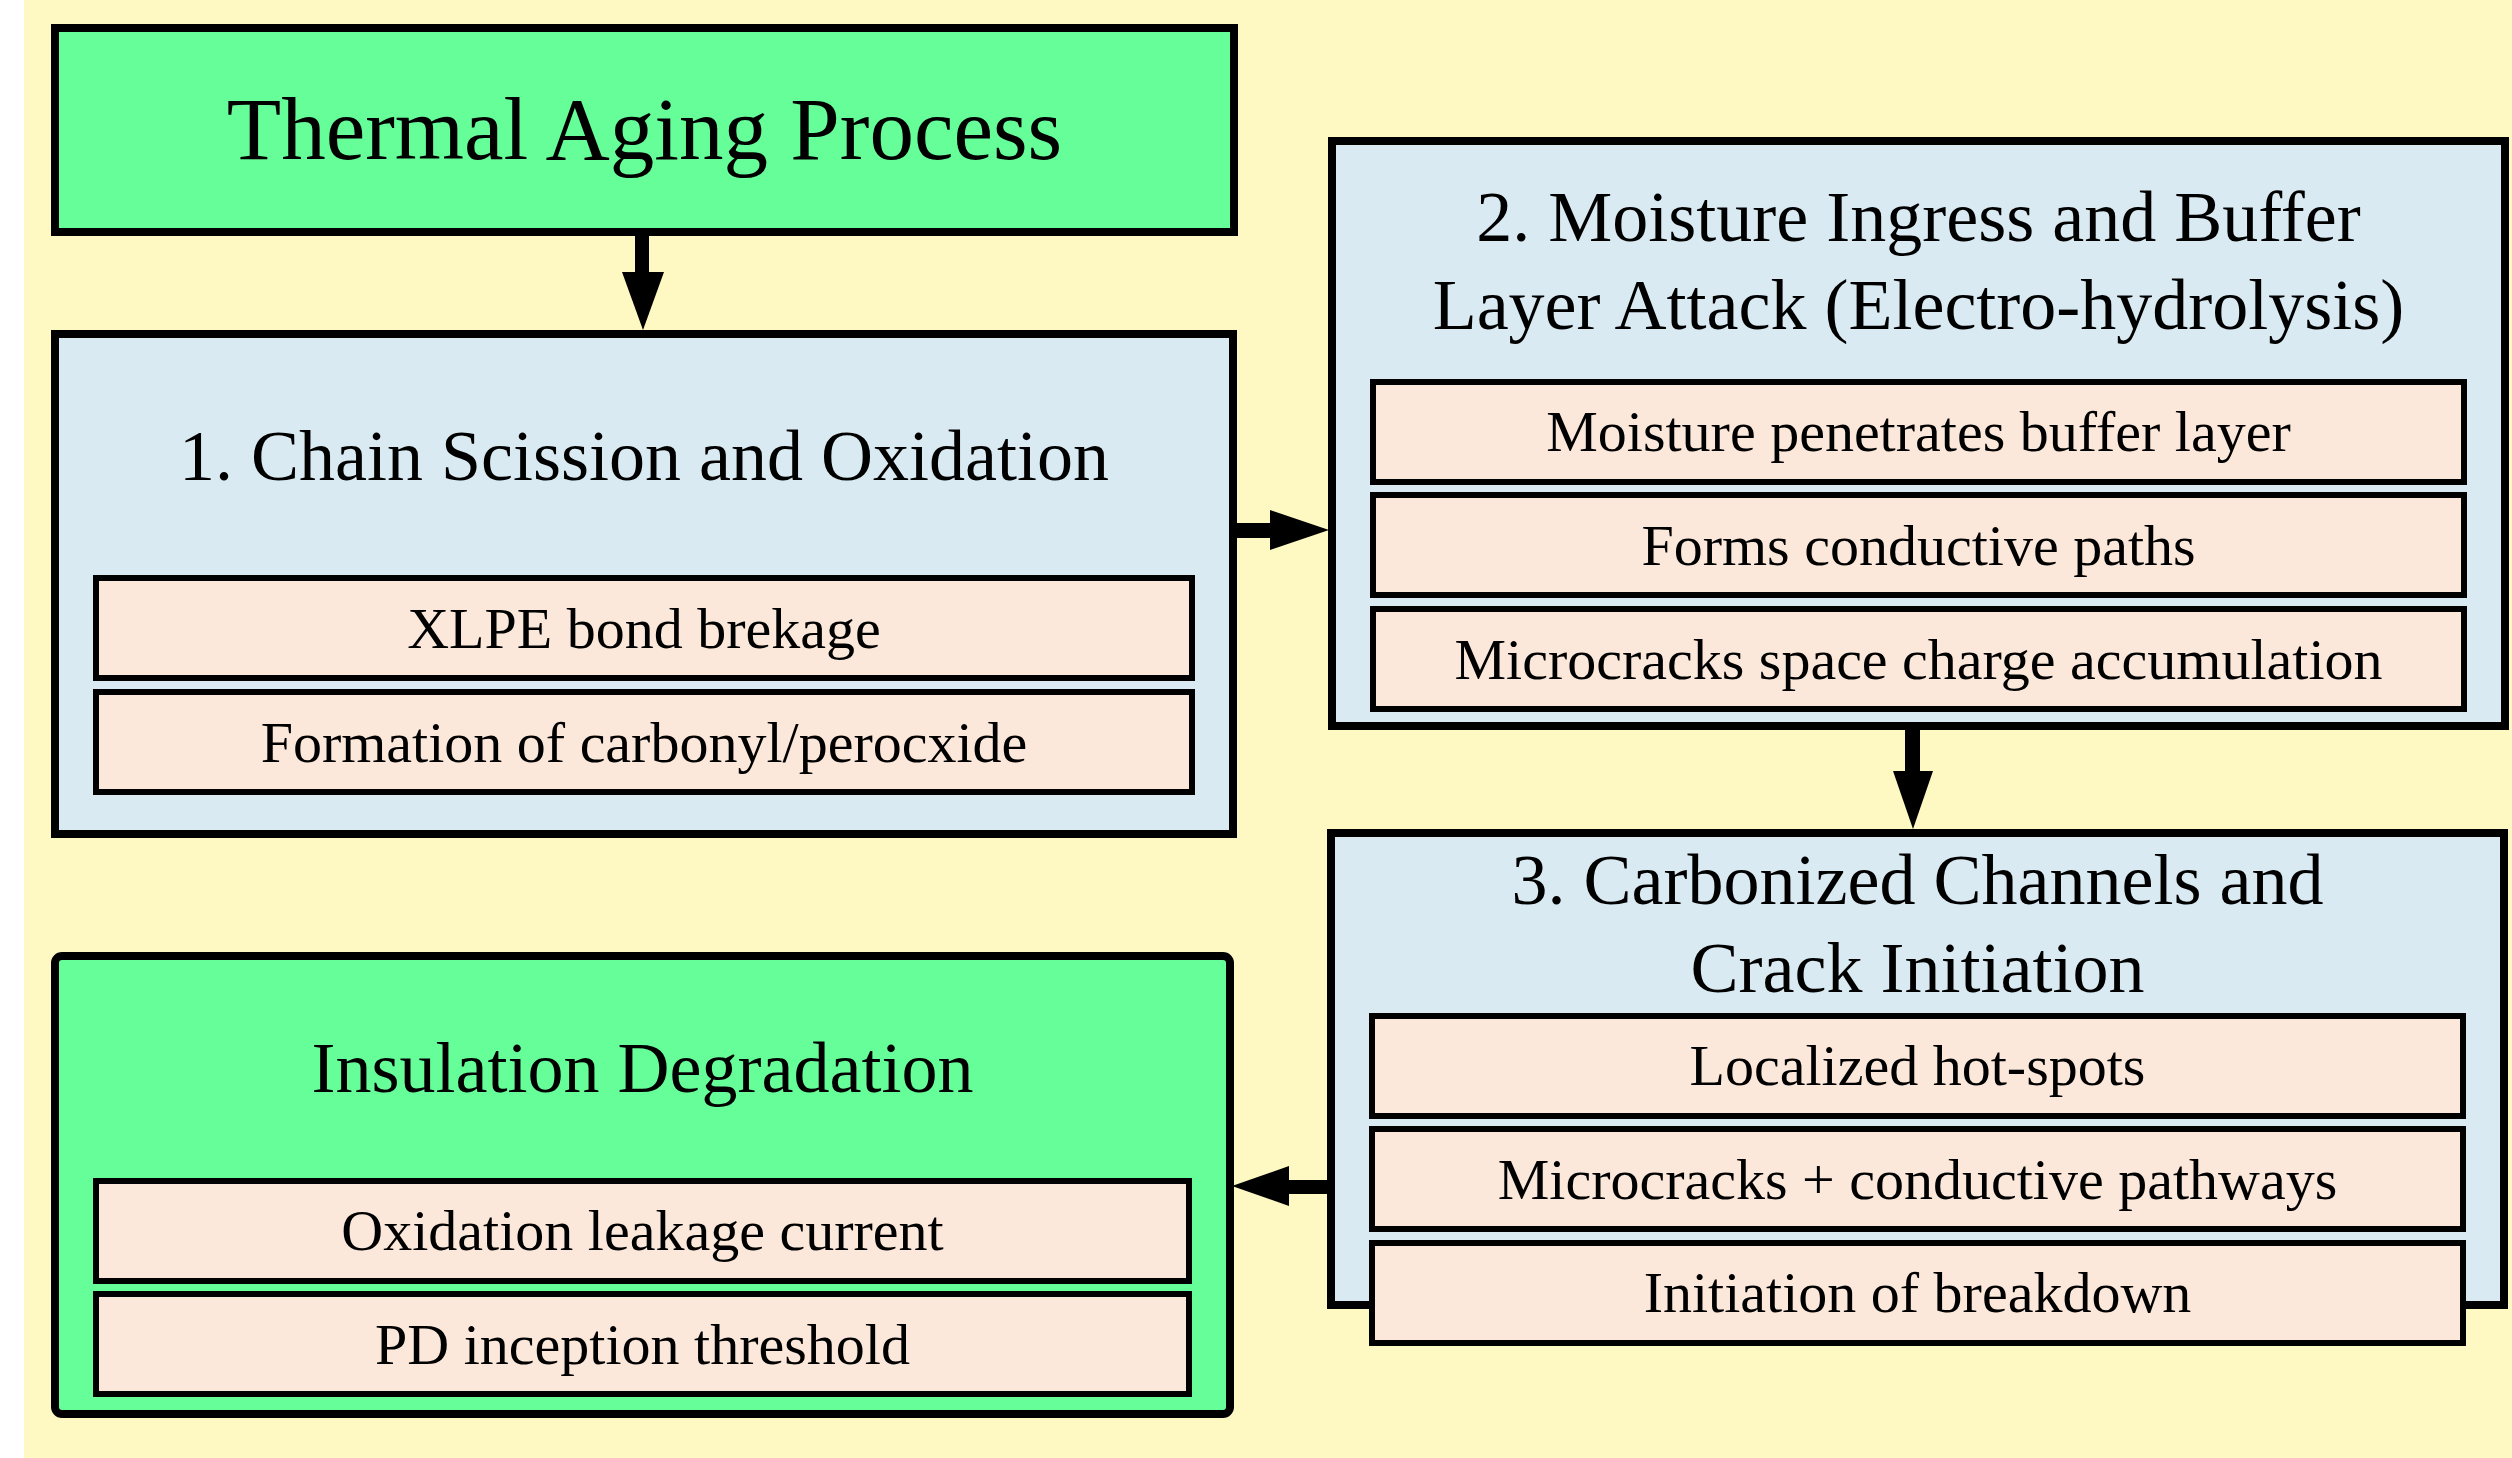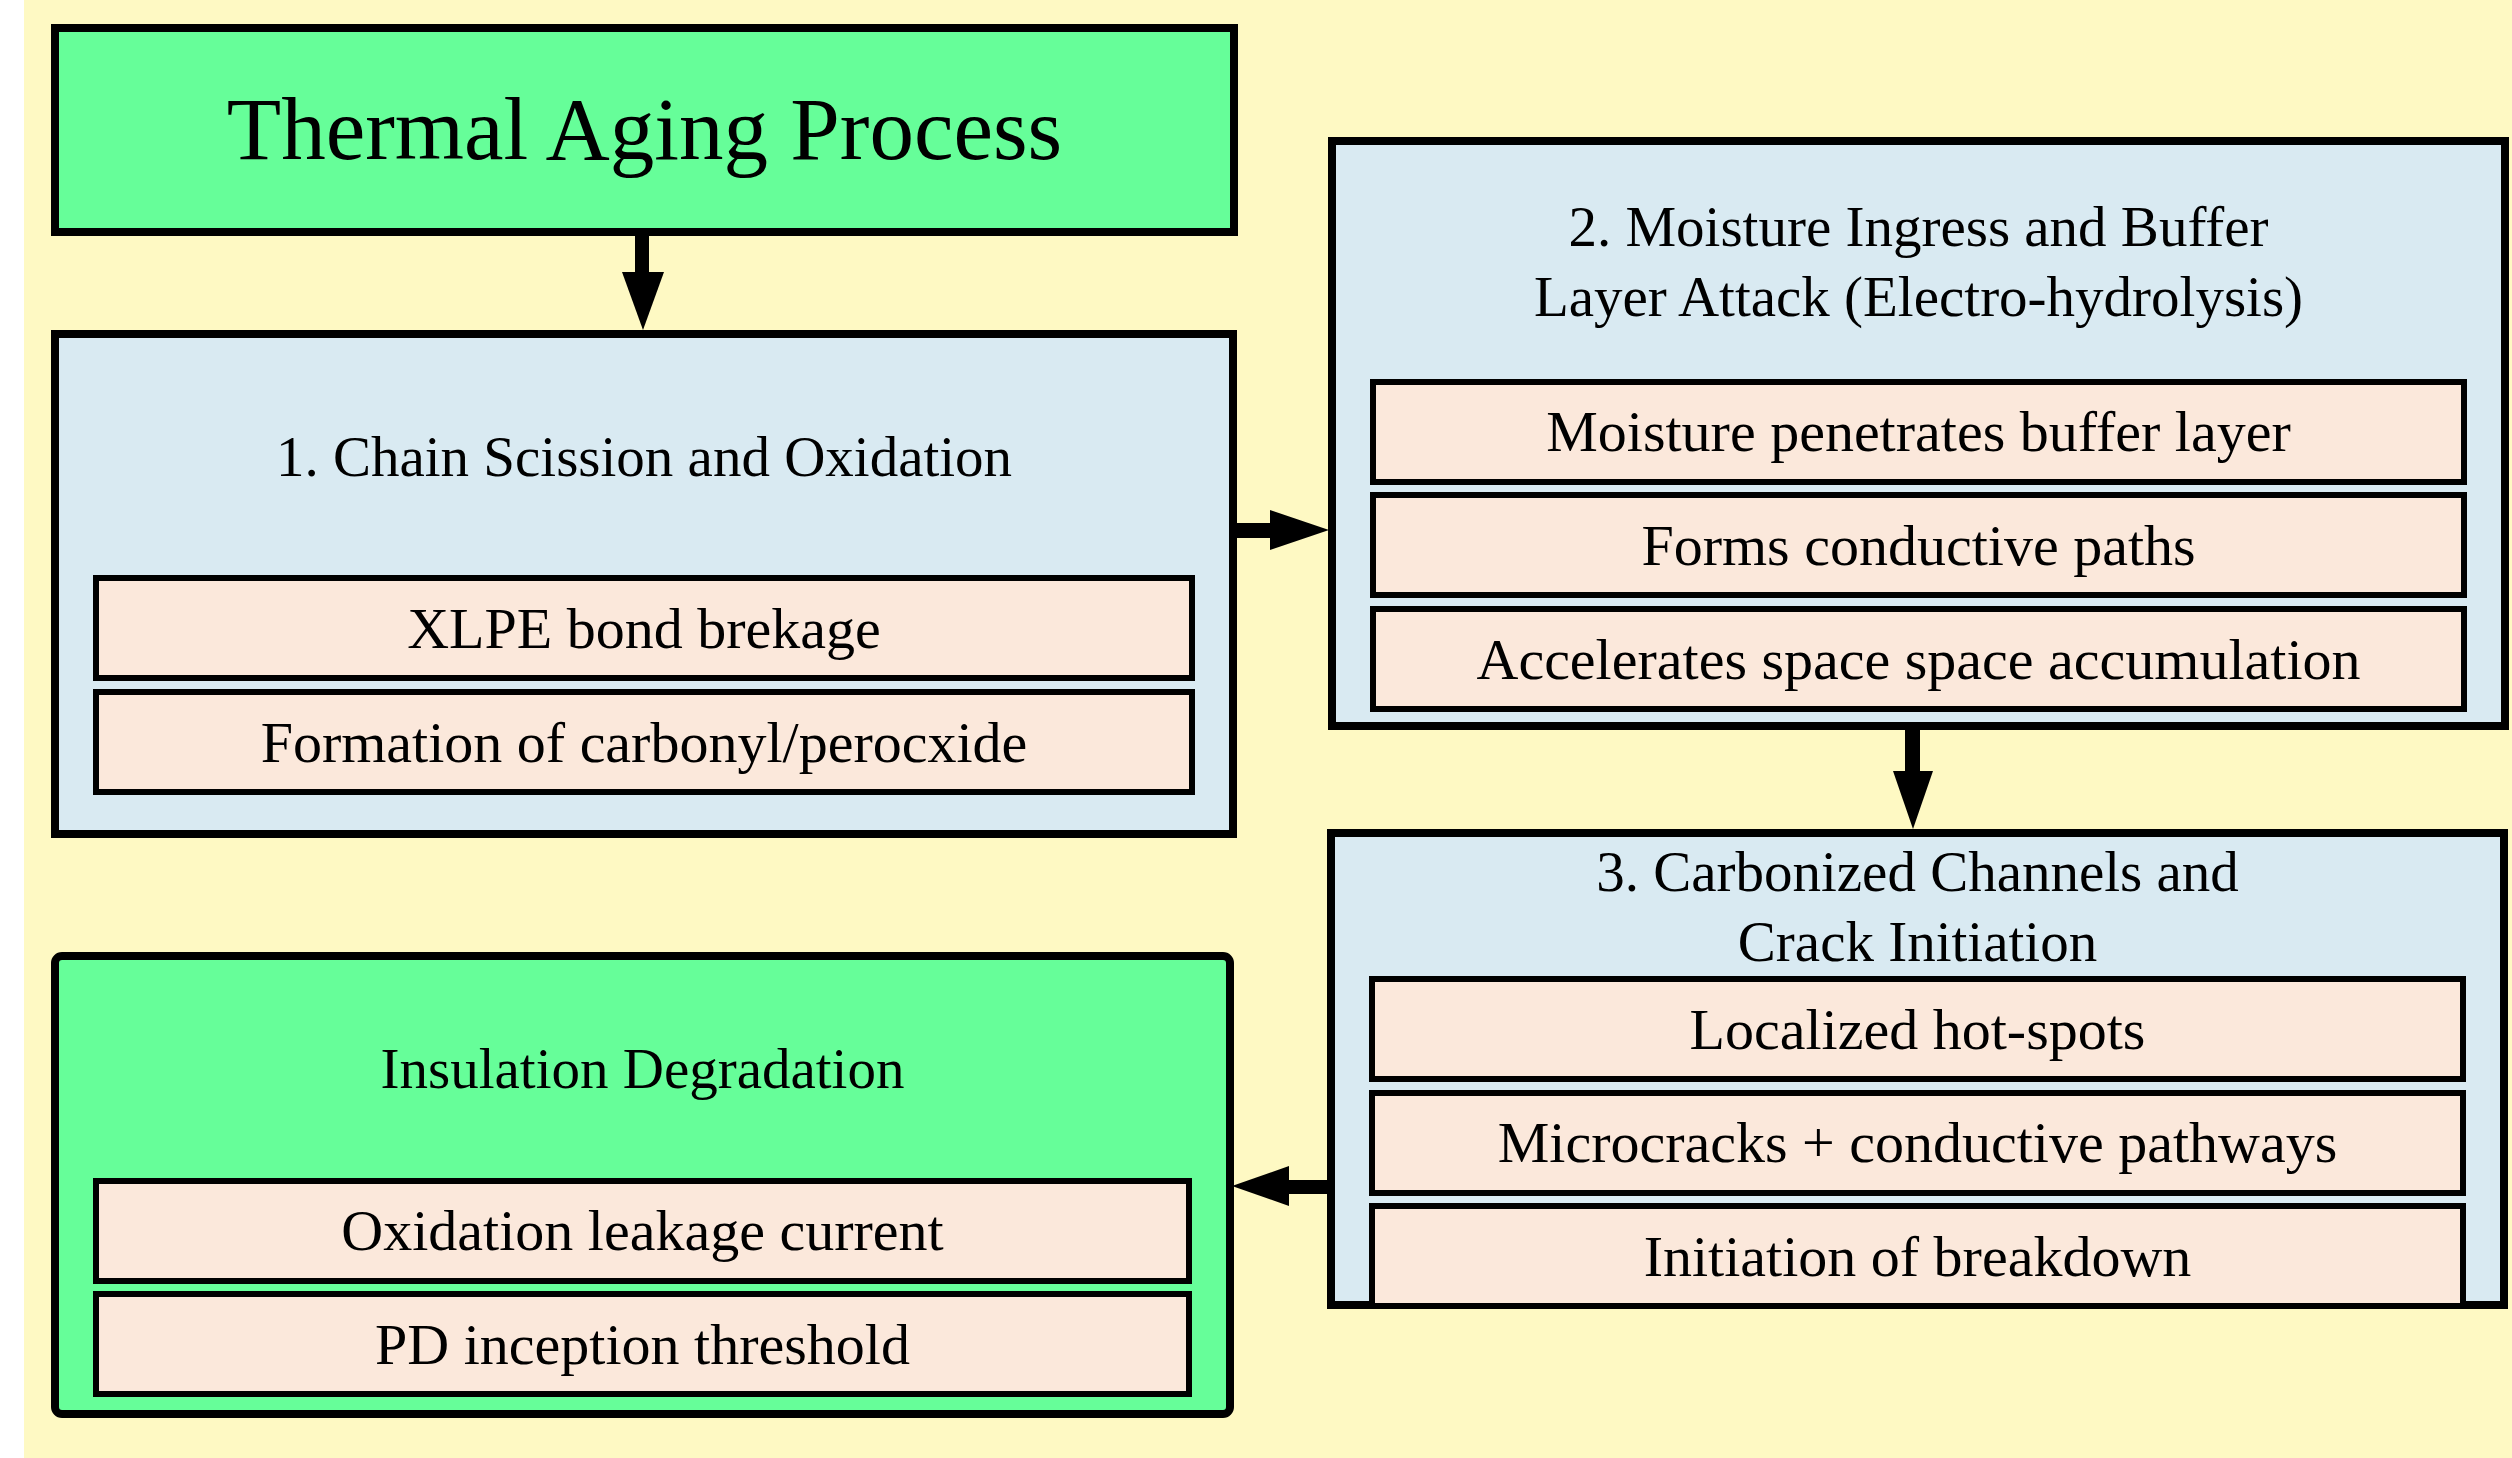--- a/index.html
+++ b/index.html
@@ -30,21 +30,21 @@
   .box--green { background: #66FE99; }
   .box--blue  { background: #D9EAF2; }
 
   .box-title {
     flex: 1 1 auto;
     display: flex;
     flex-direction: column;
     align-items: center;
     justify-content: center;
     text-align: center;
-    font-size: 57px;
+    font-size: 72px;
     line-height: 1.22;
   }
   .title-line { white-space: nowrap; }
 
   .sub {
     flex: 0 0 106px;
     box-sizing: border-box;
     background: #FBE8DB;
     border: 6.7px solid #000000;
     margin-bottom: 7.6px;
@@ -115,21 +115,21 @@
     <div class="sub">Formation of carbonyl/perocxide</div>
   </div>
 
   <div class="box box--blue" id="box-moisture">
     <div class="box-title">
       <div class="title-line">2. Moisture Ingress and Buffer</div>
       <div class="title-line">Layer Attack (Electro-hydrolysis)</div>
     </div>
     <div class="sub">Moisture penetrates buffer layer</div>
     <div class="sub">Forms conductive paths</div>
-    <div class="sub">Accelerates space space accumulation</div>
+    <div class="sub">Microcracks space charge accumulation</div>
   </div>
 
   <div class="box box--blue" id="box-carbon">
     <div class="box-title">
       <div class="title-line">3. Carbonized Channels and</div>
       <div class="title-line">Crack Initiation</div>
     </div>
     <div class="sub">Localized hot-spots</div>
     <div class="sub">Microcracks + conductive pathways</div>
     <div class="sub">Initiation of breakdown</div>

